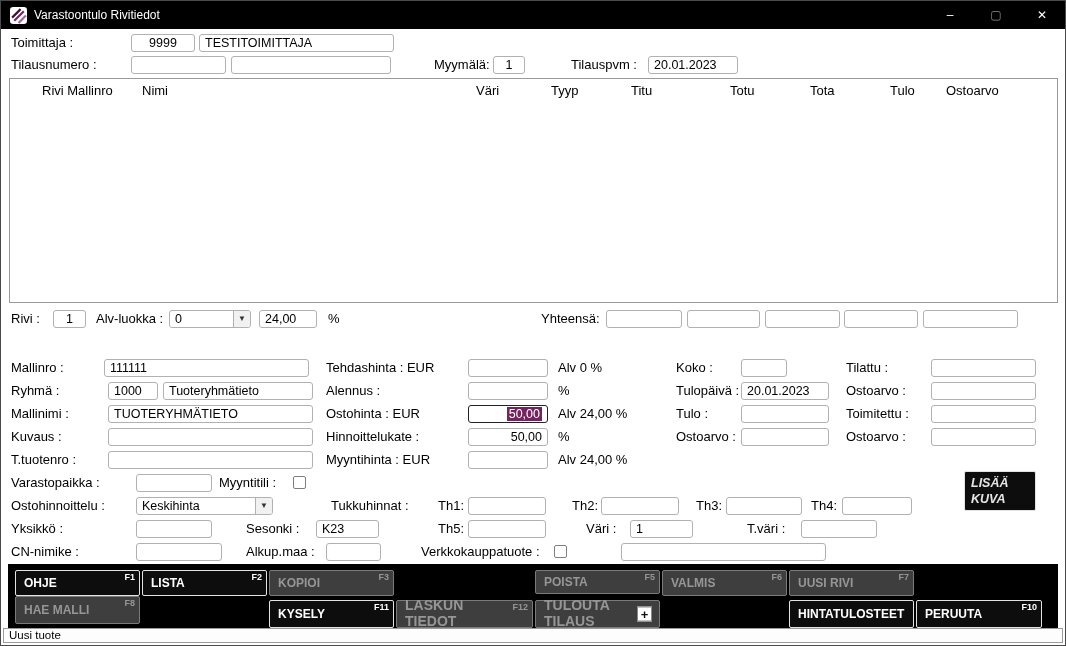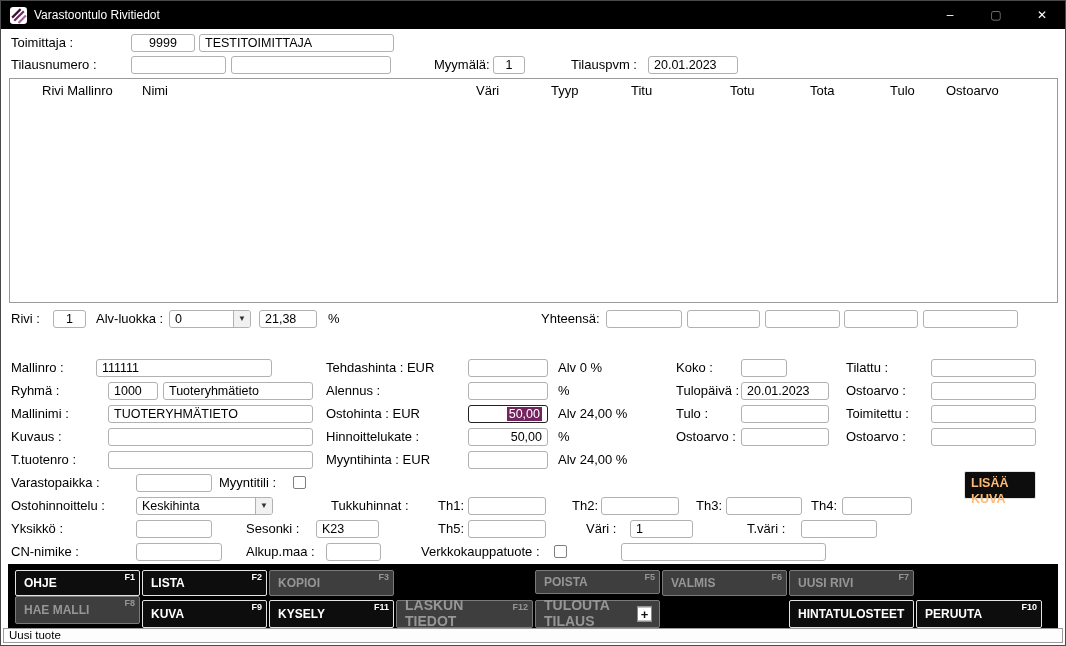--- a/index.html
+++ b/index.html
@@ -38,23 +38,23 @@
   .fbtn{position:absolute;box-sizing:border-box;background:#0d0d0d;border:1px solid #e3e3e3;
     border-radius:2px;color:#fff;font-weight:700;font-size:12px;display:flex;align-items:center;
     padding-left:8px;cursor:pointer;}
   .fbtn .lab{white-space:nowrap;}
   .fbtn.two .lab{white-space:normal;width:74px;font-size:14px;line-height:1.12;}
   .fbtn .fkey{position:absolute;top:1px;right:4px;font-size:9px;font-weight:700;}
   .fbtn.disabled{background:#3e3e3e;border-color:#7a7a7a;color:#969696;cursor:default;}
   .plusbox{position:absolute;right:7px;top:50%;transform:translateY(-50%);width:15px;height:15px;
     box-sizing:border-box;background:#fff;color:#111;border:1px solid #888;
     font-size:13px;line-height:13px;text-align:center;font-weight:700;}
-  .lisaa-btn{position:absolute;left:963px;top:470px;width:72px;height:28px;box-sizing:border-box;
-    background:#0d0d0d;border:1px solid #e3e3e3;border-radius:2px;color:#fdba74;font-weight:700;
-    font-size:12.5px;line-height:1.3;padding:3px 4px 0 6px;cursor:pointer;}
+  .lisaa-btn{position:absolute;left:963px;top:470px;width:72px;height:40px;box-sizing:border-box;
+    background:#0d0d0d;border:1px solid #e3e3e3;border-radius:2px;color:#e5e5e5;font-weight:700;
+    font-size:12.5px;line-height:1.3;padding:3px 4px 0 6px;cursor:pointer;font-style:italic;}
   
   .statusbar{position:absolute;left:2px;right:2px;bottom:2px;height:15px;box-sizing:border-box;
     border:1px solid #9c9c9c;background:#fdfdfd;font-size:11.5px;line-height:13px;padding-left:5px;}
 </style>
 </head>
 <body>
 
 <div class="window">
 
   <div class="titlebar">
@@ -99,31 +99,31 @@
     <div></div>
   </div>
 
   <span class="lbl" style="left:10px;top:309px">Rivi :</span>
   <div class="field center" style="left:52px;top:309px;width:33px">1</div>
   <span class="lbl" style="left:95px;top:309px">Alv-luokka :</span>
   <div class="field combo" style="left:168px;top:309px;width:82px">
     <span>0</span>
     <span class="combo-btn">▼</span>
   </div>
-  <div class="field" style="left:258px;top:309px;width:58px">21,38</div>
+  <div class="field" style="left:258px;top:309px;width:58px">24,00</div>
   <span class="lbl" style="left:327px;top:309px">%</span>
   <span class="lbl" style="left:540px;top:309px">Yhteensä:</span>
   <div class="field" style="left:605px;top:309px;width:76px"></div>
   <div class="field" style="left:686px;top:309px;width:73px"></div>
   <div class="field" style="left:764px;top:309px;width:75px"></div>
   <div class="field" style="left:843px;top:309px;width:74px"></div>
   <div class="field" style="left:922px;top:309px;width:95px"></div>
 
   <span class="lbl" style="left:10px;top:358px">Mallinro :</span>
-  <div class="field" style="left:95px;top:358px;width:176px">111111</div>
+  <div class="field" style="left:103px;top:358px;width:205px">111111</div>
   <span class="lbl" style="left:10px;top:381px">Ryhmä :</span>
   <div class="field" style="left:107px;top:381px;width:50px">1000</div>
   <div class="field" style="left:162px;top:381px;width:150px">Tuoteryhmätieto</div>
   <span class="lbl" style="left:10px;top:404px">Mallinimi :</span>
   <div class="field" style="left:107px;top:404px;width:205px">TUOTERYHMÄTIETO</div>
   <span class="lbl" style="left:10px;top:427px">Kuvaus :</span>
   <div class="field" style="left:107px;top:427px;width:205px"></div>
   <span class="lbl" style="left:10px;top:450px">T.tuotenro :</span>
   <div class="field" style="left:107px;top:450px;width:205px"></div>
 
@@ -226,24 +226,20 @@
       </div>
     <div class="fbtn disabled" style="left:781px;top:6px;width:125px;height:26px">
       <span class="lab">UUSI RIVI</span>
         <span class="fkey">F7</span>
       </div>
 
     <div class="fbtn disabled" style="left:7px;top:32px;width:125px;height:28px">
       <span class="lab">HAE MALLI</span>
         <span class="fkey">F8</span>
       </div>
-    <div class="fbtn" style="left:134px;top:36px;width:125px;height:28px">
-      <span class="lab">KUVA</span>
-        <span class="fkey">F9</span>
-      </div>
     <div class="fbtn" style="left:261px;top:36px;width:125px;height:28px">
       <span class="lab">KYSELY</span>
         <span class="fkey">F11</span>
       </div>
     <div class="fbtn two disabled" style="left:388px;top:36px;width:137px;height:28px">
       <span class="lab">LASKUN TIEDOT</span>
         <span class="fkey">F12</span>
       </div>
     <div class="fbtn two disabled" style="left:527px;top:36px;width:125px;height:28px">
       <span class="lab">TULOUTA TILAUS</span>

